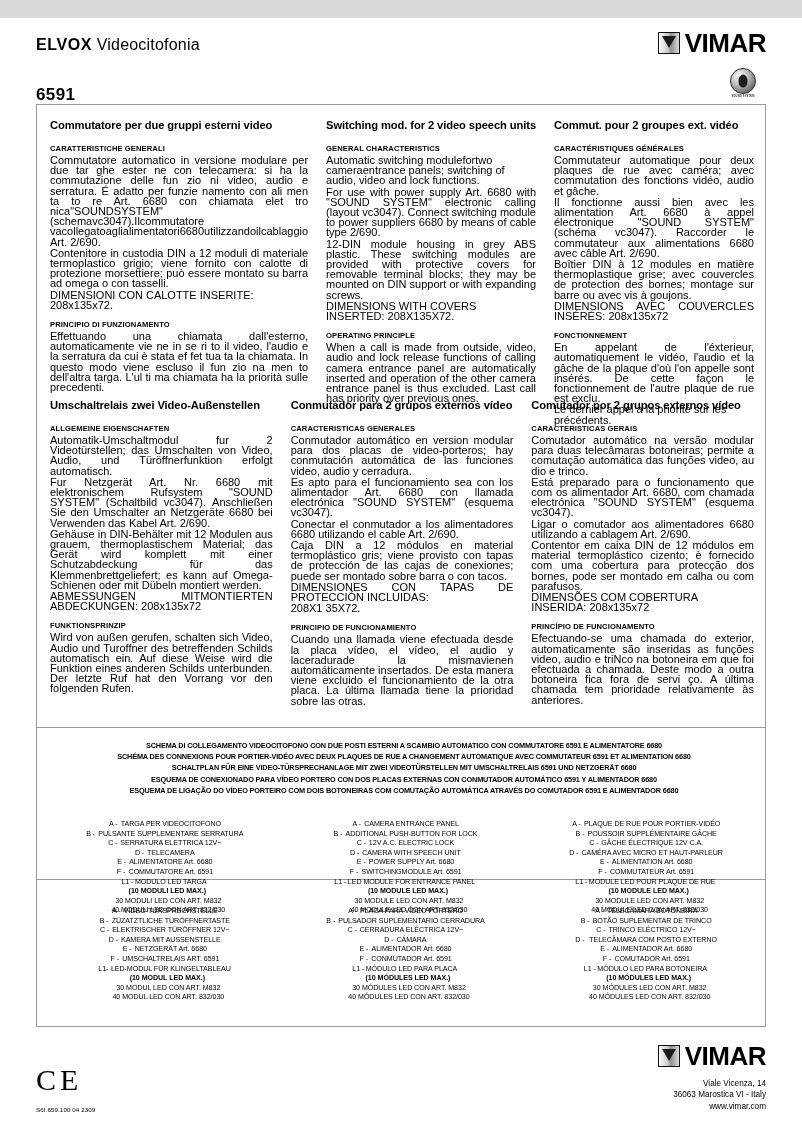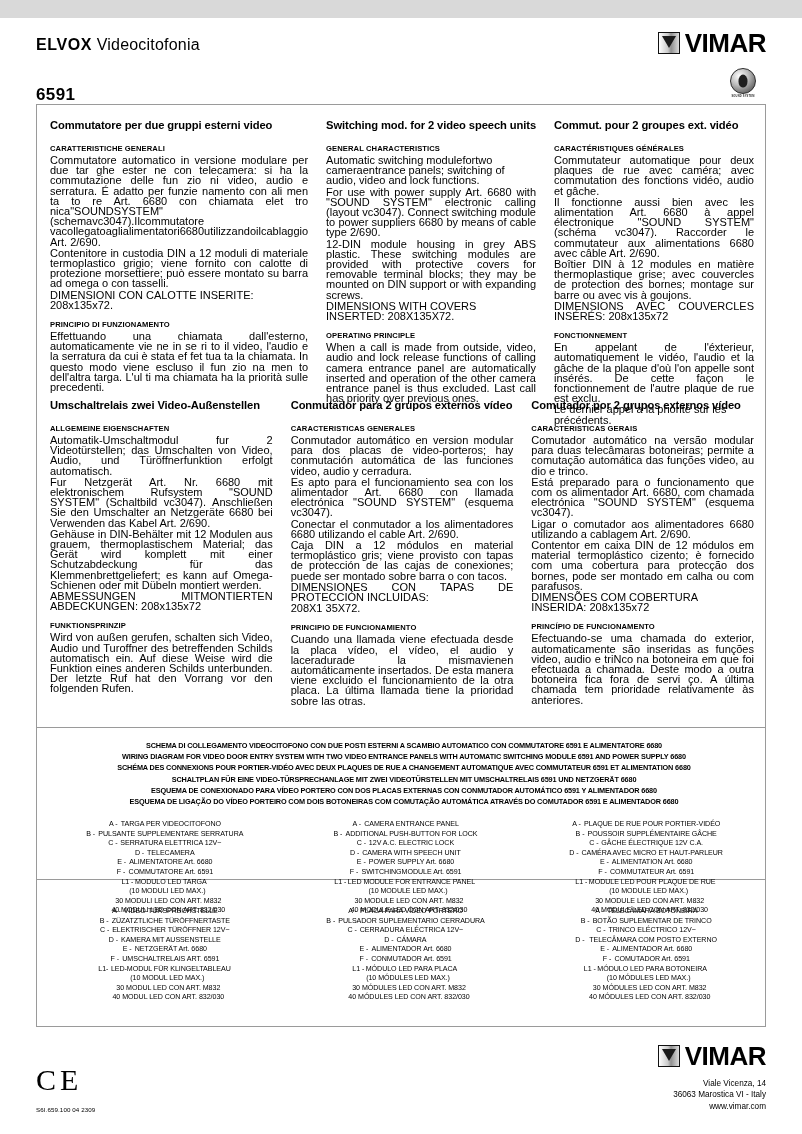--- a/index.html
+++ b/index.html
@@ -236,20 +236,21 @@
   }
   .legend-row {
     white-space: nowrap;
   }
   .legend-row .key {
     display: inline-block;
     min-width: 15px;
   }
   .legend-row.indent {
     padding-left: 8px;
+    font-weight: bold;
   }
   .legend-row.indent2 {
     padding-left: 10px;
   }
 
   
   .footer {
     position: absolute;
     top: 1035px;
     left: 36px;
@@ -395,21 +396,20 @@
         <div class="sub-title">PRINCÍPIO DE FUNCIONAMENTO</div>
         <p class="para">Efectuando-se uma chamada do exterior, automaticamente são inseridas as funções video, audio e triNco na botoneira em que foi efectuada a chamada. Deste modo a outra botoneira fica fora de servi ço. A última chamada tem prioridade relativamente às anteriores.</p>
       </div>
     </div>
   </div>
 
   <div class="schema-box">
 
     <div class="schema-titles">
       <div class="schema-line">SCHEMA DI COLLEGAMENTO VIDEOCITOFONO CON DUE POSTI ESTERNI A SCAMBIO AUTOMATICO CON COMMUTATORE 6591 E ALIMENTATORE 6680</div>
-      <div class="schema-line">WIRING DIAGRAM FOR VIDEO DOOR ENTRY SYSTEM WITH TWO VIDEO ENTRANCE PANELS WITH AUTOMATIC SWITCHING MODULE 6591 AND POWER SUPPLY 6680</div>
       <div class="schema-line">SCHÉMA DES CONNEXIONS POUR PORTIER-VIDÉO AVEC DEUX PLAQUES DE RUE A CHANGEMENT AUTOMATIQUE AVEC COMMUTATEUR 6591 ET ALIMENTATION 6680</div>
       <div class="schema-line">SCHALTPLAN FÜR EINE VIDEO-TÜRSPRECHANLAGE MIT ZWEI VIDEOTÜRSTELLEN MIT UMSCHALTRELAIS 6591 UND NETZGERÄT 6680</div>
       <div class="schema-line">ESQUEMA DE CONEXIONADO PARA VÍDEO PORTERO CON DOS PLACAS EXTERNAS CON CONMUTADOR AUTOMÁTICO 6591 Y ALIMENTADOR 6680</div>
       <div class="schema-line">ESQUEMA DE LIGAÇÃO DO VÍDEO PORTEIRO COM DOIS BOTONEIRAS COM COMUTAÇÃO AUTOMÁTICA ATRAVÉS DO COMUTADOR 6591 E ALIMENTADOR 6680</div>
     </div>
 
     <div class="legend-grid">
       <div class="legend-list">
         <div class="legend-row"><span class="key">A -</span><span>TARGA PER VIDEOCITOFONO</span></div>
         <div class="legend-row"><span class="key">B -</span><span>PULSANTE SUPPLEMENTARE SERRATURA</span></div>

